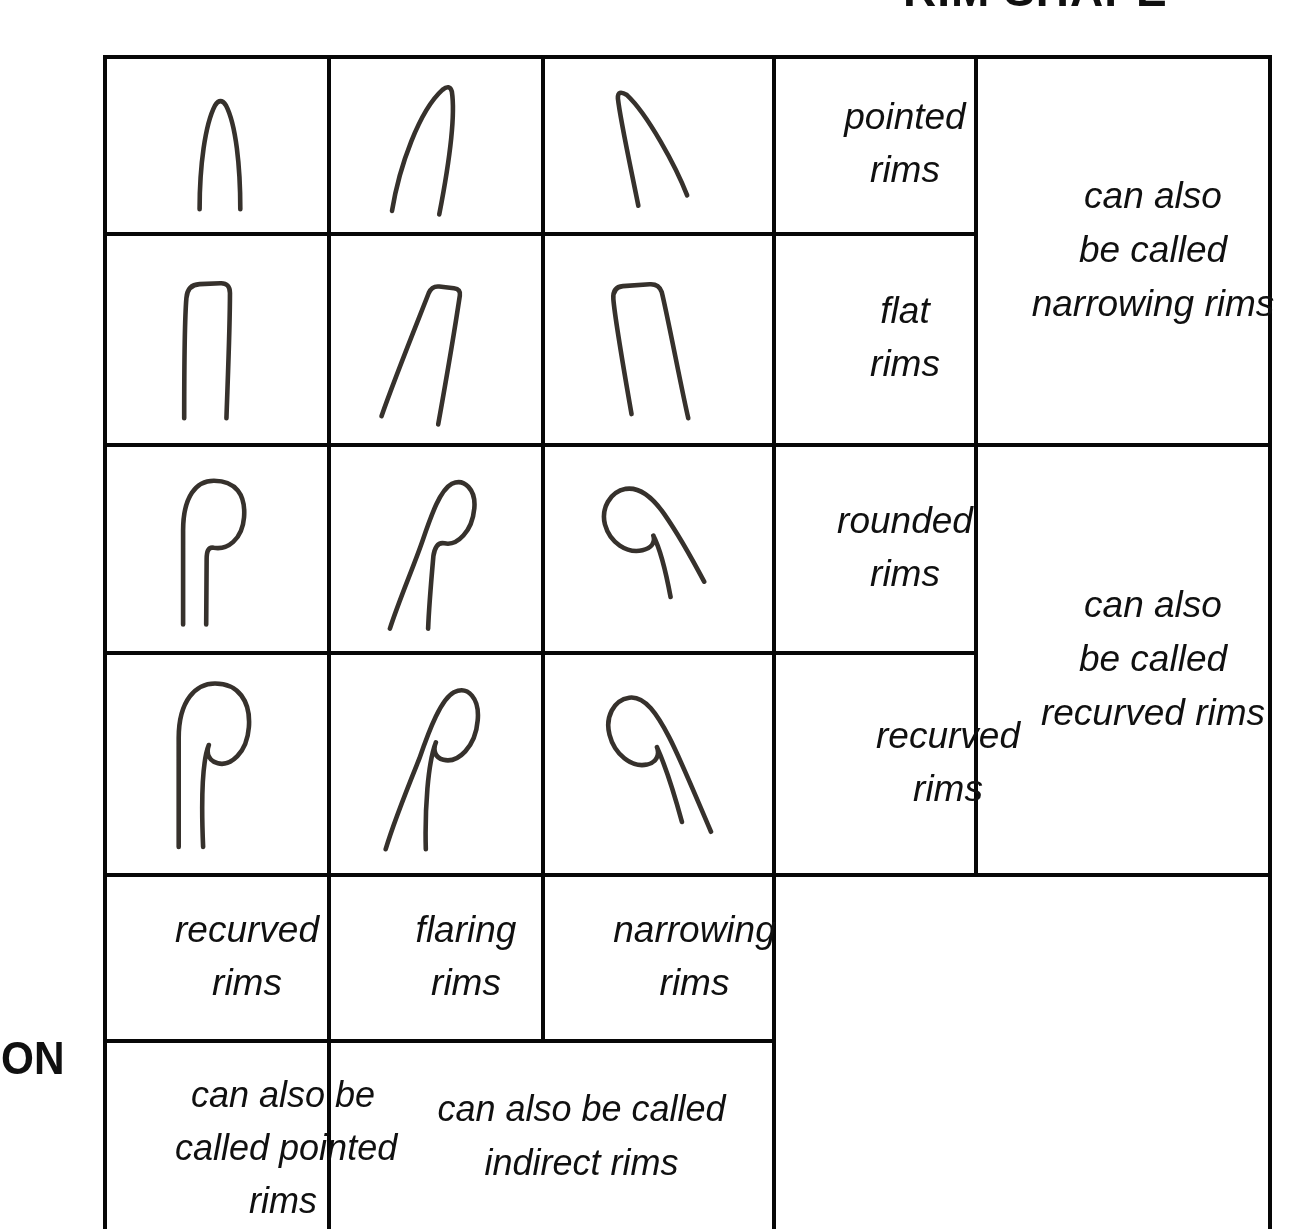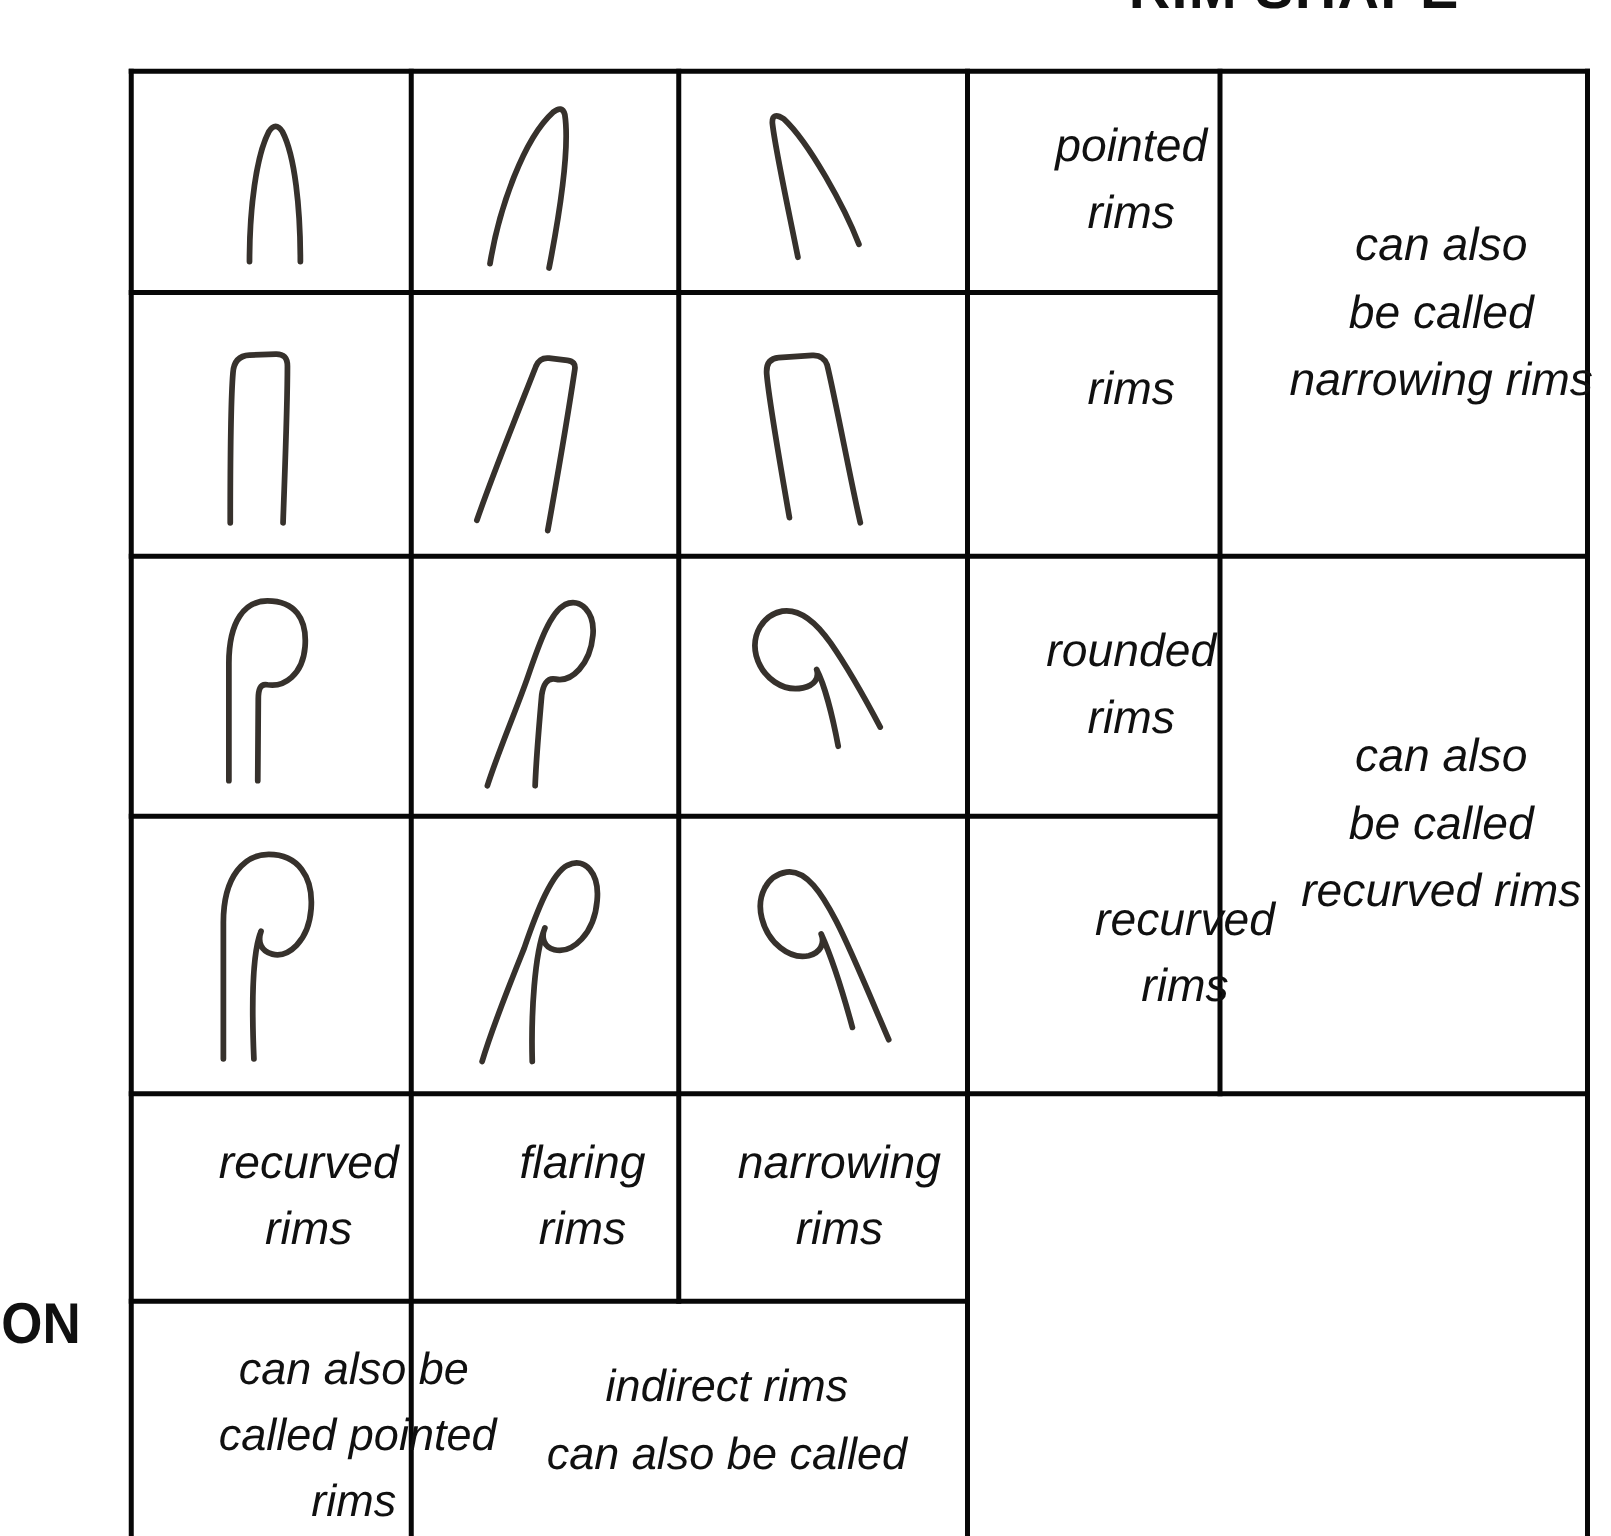--- a/index.html
+++ b/index.html
@@ -96,20 +96,21 @@
   </svg>
   <svg class="draw" style="left:543px;top:653px;width:227px;height:218px;" viewBox="0 0 100 100" preserveAspectRatio="none">
     <path vector-effect="non-scaling-stroke" d="M 74 82 C 68 67.5 60.5 48.5 55.5 38.5 C 50.5 28.5 45 19.5 38 20.5 C 31 21.6 27.3 29.5 29.3 37.5 C 31.5 46.5 39 52.7 45.8 51.2 C 49.8 50.2 51.6 46.8 50.2 43.2 C 54 52 58.2 66 61.2 77.5"></path>
   </svg>
 
   <div class="cell-label" style="left:776px;top:90px;width:194px;">
     <span>pointed</span>
     <span>rims</span>
   </div>
   <div class="cell-label" style="left:776px;top:284px;width:194px;">
+    <span>flat</span>
     <span>rims</span>
   </div>
   <div class="cell-label" style="left:776px;top:494px;width:194px;">
     <span>rounded</span>
     <span>rims</span>
   </div>
   <div class="cell-label" style="left:819px;top:709px;width:194px;">
     <span>recurved</span>
     <span>rims</span>
   </div>
@@ -126,28 +127,28 @@
   </div>
 
   <div class="cell-label" style="left:107px;top:903px;width:216px;">
     <span>recurved</span>
     <span>rims</span>
   </div>
   <div class="cell-label" style="left:331px;top:903px;width:206px;">
     <span>flaring</span>
     <span>rims</span>
   </div>
-  <div class="cell-label" style="left:528px;top:903px;width:223px;">
+  <div class="cell-label" style="left:551px;top:903px;width:223px;">
     <span>narrowing</span>
     <span>rims</span>
   </div>
 
   <div class="cell-label" style="left:107px;top:1068px;width:216px;font-size:36px;margin-left:36px;">
     <span>can also be</span>
     <span>called pointed</span>
     <span>rims</span>
   </div>
   <div class="cell-label" style="left:331px;top:1082px;width:437px;font-size:36px;line-height:54px;">
+    <span>can also be called</span>
     <span>indirect rims</span>
-    <span>can also be called</span>
   </div>
 
 </div>
 
 </body></html>

